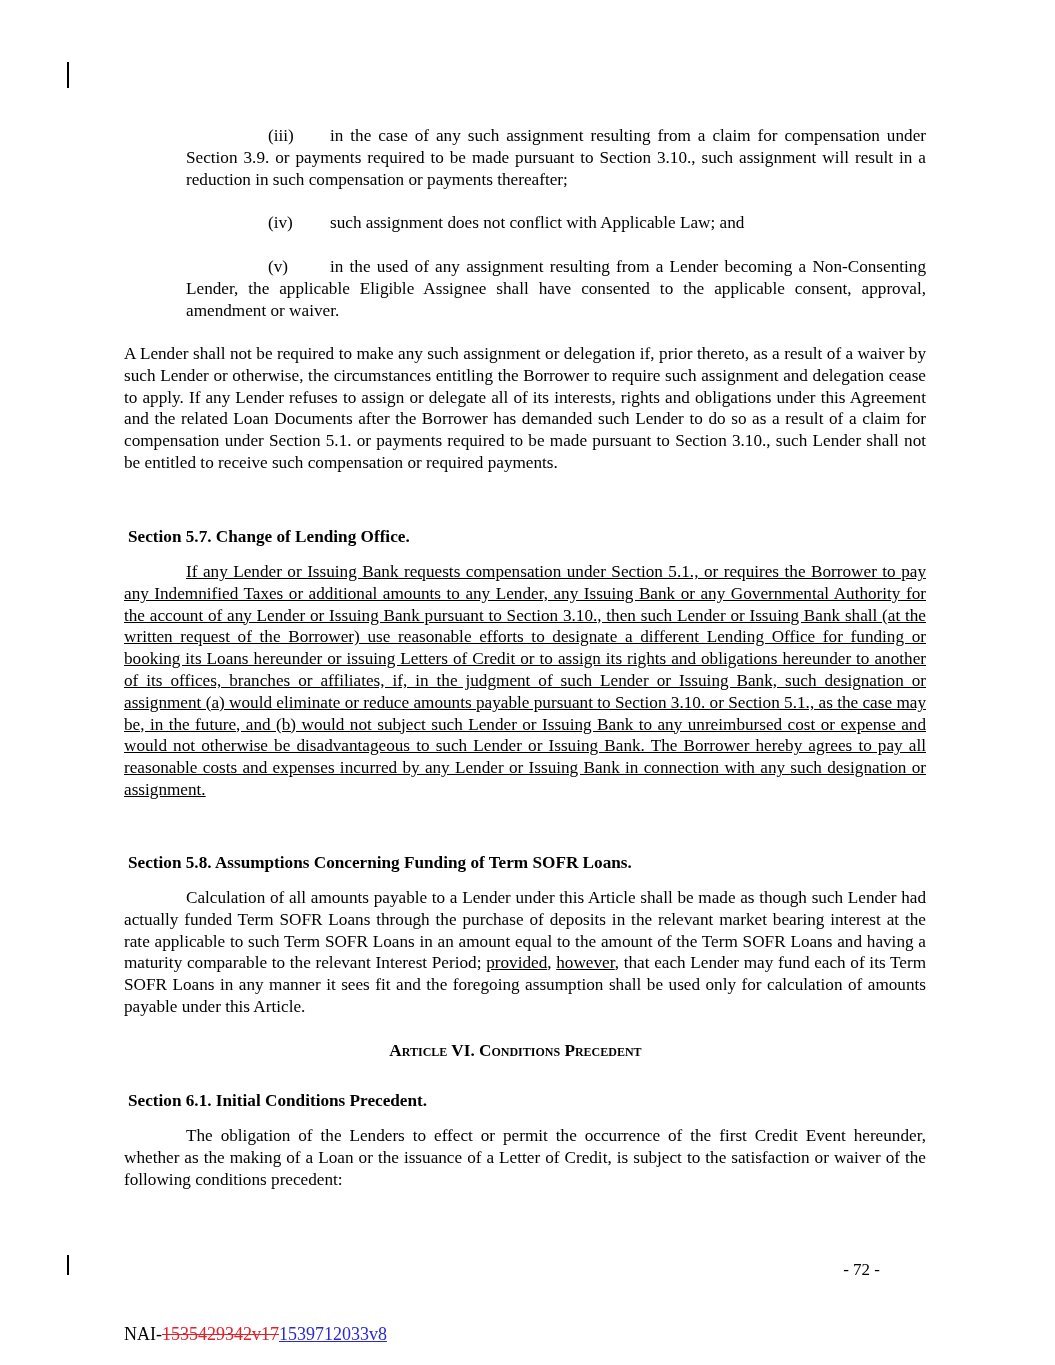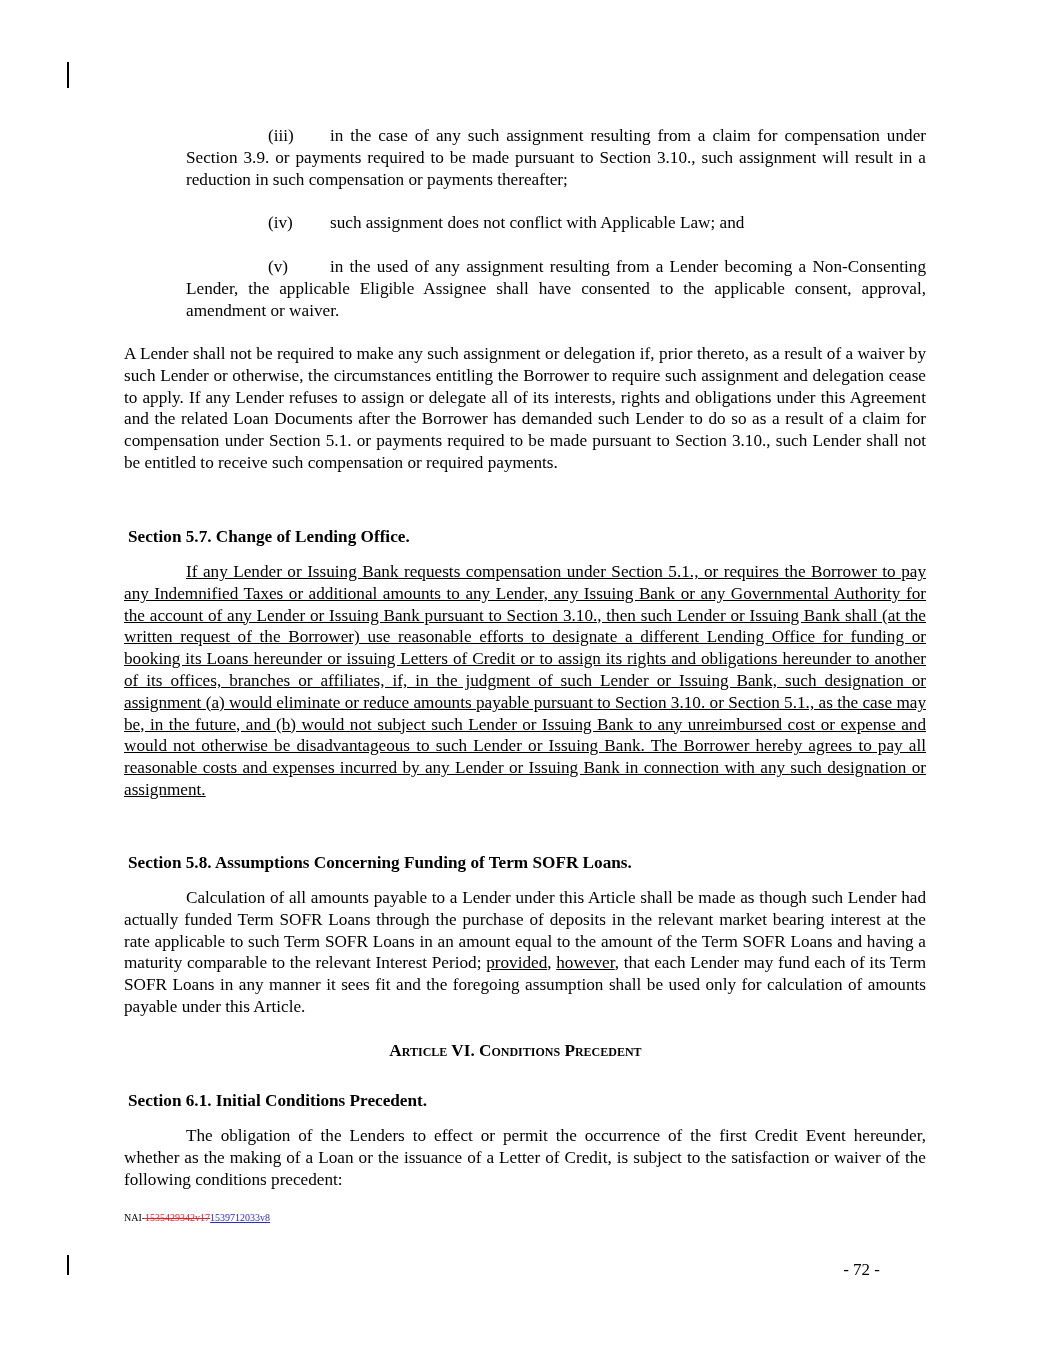--- a/index.html
+++ b/index.html
@@ -6,21 +6,21 @@
   body { width:1055px; height:1365px; position:relative; overflow:hidden;
          font-family:"Liberation Serif","DejaVu Serif",serif; color:#000; font-size:17.2px; }
   .bar { position:absolute; width:2px; background:#000; }
   .p { position:absolute; left:124px; width:802px; line-height:21.8px; text-align:justify; margin:0; }
   .p.sub { left:186px; width:740px; }
   .ind { display:inline-block; width:62px; }
   .num { display:inline-block; width:62px;margin-left:20px; }
   .h { position:absolute; left:120px; font-weight:bold; margin:8px; line-height:21.8px; }
   .article { position:absolute; left:0; width:1031px; text-align:center; font-weight:bold; font-variant:small-caps; line-height:21.8px; margin:0; }
   u { text-decoration:underline; }
-  .footer-id { position:absolute; left:124px; top:1212px; font-size:10px; }
+  .footer-id { position:absolute; left:124px; top:1324px; font-size:18px; }
   .del { color:#e0202a; text-decoration:line-through; }
   .ins { color:#2a2aca; text-decoration:underline; }
   .pageno { position:absolute; left:0; width:880px; text-align:right; top:1260px; font-size:17px; }
 </style>
 </head>
 <body>
 
 <div class="bar" style="left:67px; top:62px; height:26px;"></div>
 <div class="bar" style="left:67px; top:1255px; height:20px;"></div>
 

